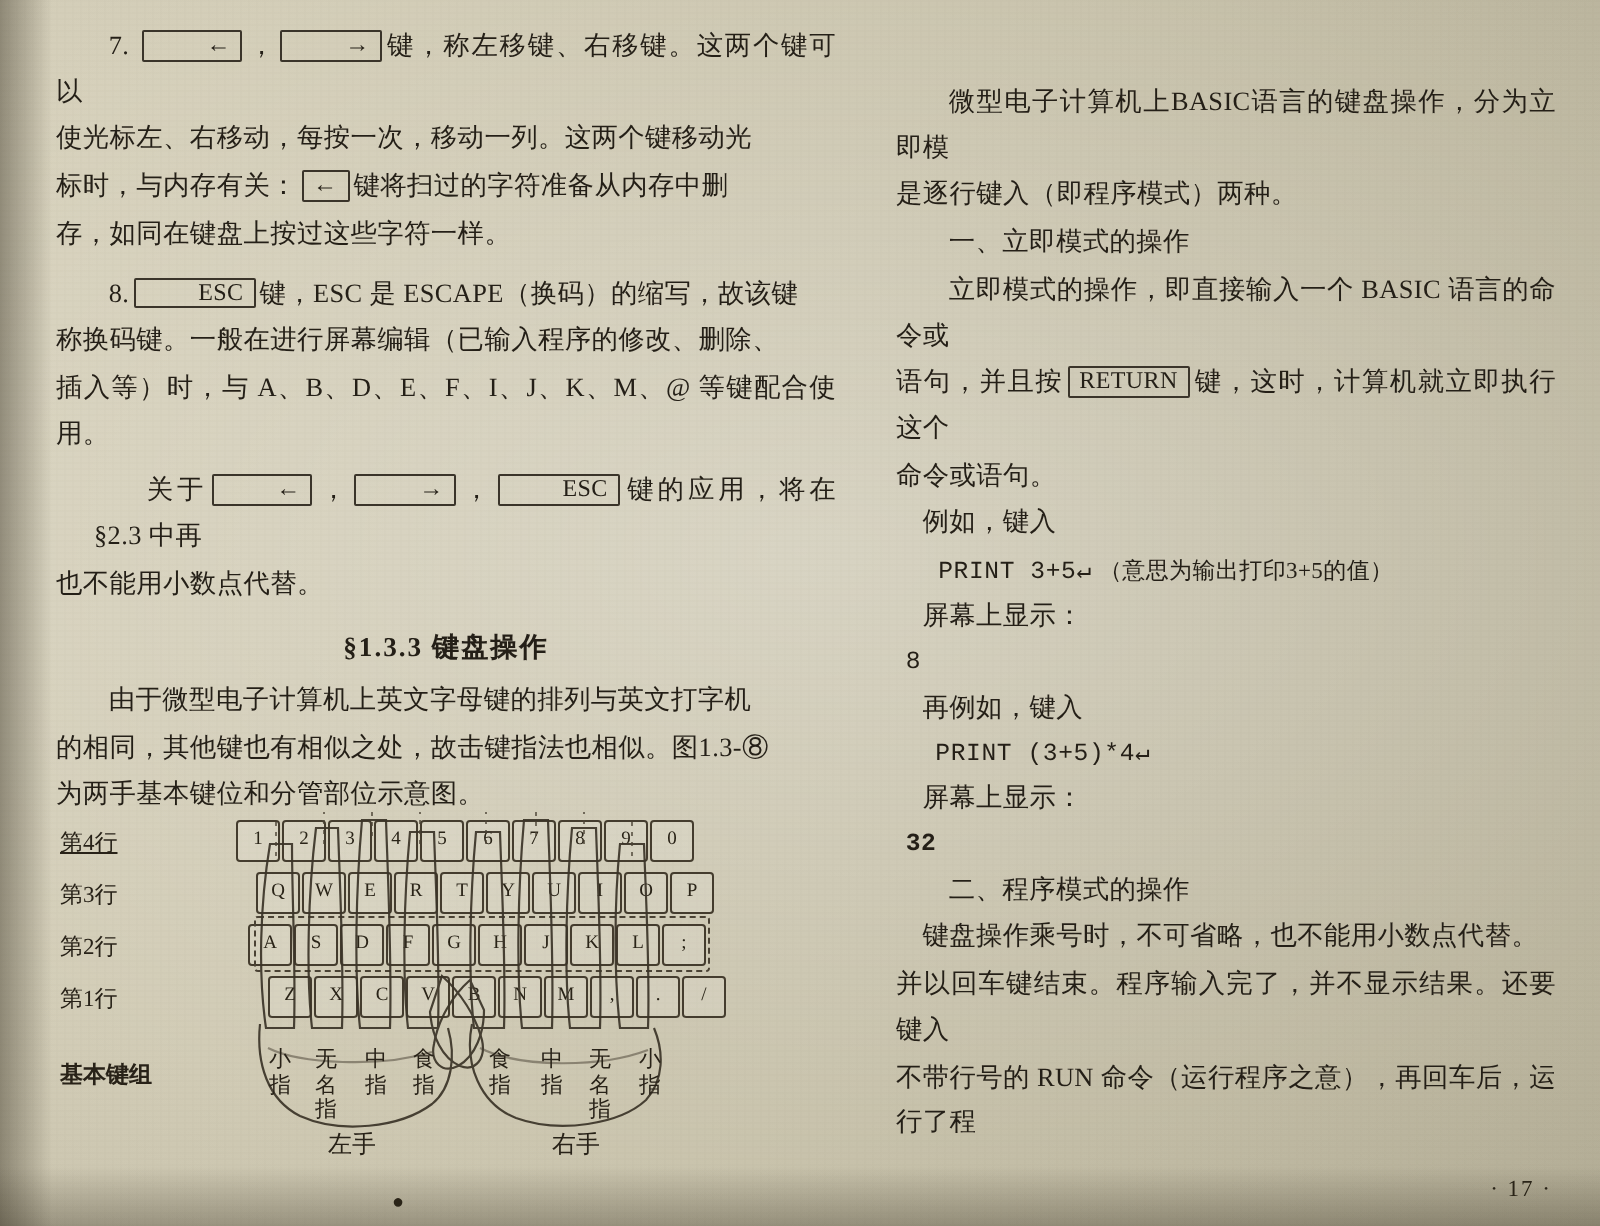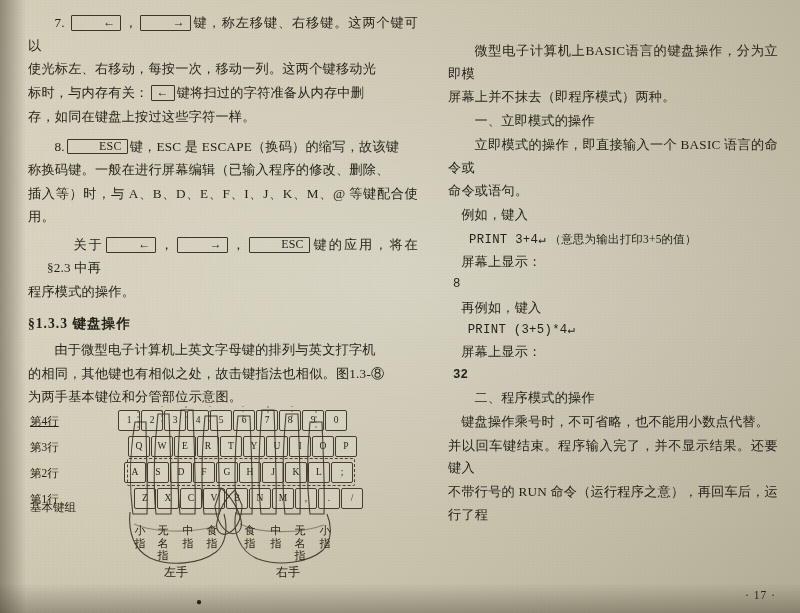--- a/index.html
+++ b/index.html
@@ -57,20 +57,21 @@
   .col-right { left: 448px; width: 330px; }
 
   .p { margin: 0 0 1px 0; text-align: justify; }
   .indent2 { text-indent: 2em; }
   .indent1 { text-indent: 1em; }
   .heading {
     margin: 9px 0 3px 0;
     font-weight: bold;
     font-size: 13.6px;
     letter-spacing: 1px;
+    text-align: center;
   }
   .key {
     display: inline-block;
     border: 1px solid #3a342a;
     padding: 0px 5px;
     margin: 0 2px;
     line-height: 1.15;
     font-size: 12px;
     font-family: "Liberation Serif", serif;
     vertical-align: 1px;
@@ -164,36 +165,36 @@
 
     <p class="p indent2" style="margin-top:7px;">
       <span>8.</span><span class="key">ESC</span><span>键，ESC 是 ESCAPE（换码）的缩写，故该键</span>
     </p>
     <p class="p">称换码键。一般在进行屏幕编辑（已输入程序的修改、删除、</p>
     <p class="p">插入等）时，与 A、B、D、E、F、I、J、K、M、@ 等键配合使用。</p>
 
     <p class="p indent2" style="margin-top:6px;margin-left:19px;">
       <span>关于</span><span class="key">←</span>，<span class="key">→</span>，<span class="key">ESC</span><span>键的应用，将在 §2.3 中再</span>
     </p>
-    <p class="p">程序模式的操作。</p>
+    <p class="p">也不能用小数点代替。</p>
 
     <p class="heading">§1.3.3   键盘操作</p>
 
     <p class="p indent2">由于微型电子计算机上英文字母键的排列与英文打字机</p>
     <p class="p">的相同，其他键也有相似之处，故击键指法也相似。图1.3-⑧</p>
     <p class="p">为两手基本键位和分管部位示意图。</p>
   </div>
 
   <div id="figure">
 
     <div class="rowlabel" style="left:0px; top:22px;text-decoration:underline;">第4行</div>
     <div class="rowlabel" style="left:0px; top:48px;">第3行</div>
     <div class="rowlabel" style="left:0px; top:74px;">第2行</div>
     <div class="rowlabel" style="left:0px; top:100px;">第1行</div>
-    <div class="rowlabel" style="left:0px; top:108px;">基本键组</div>
+    <div class="rowlabel" style="left:0px; top:138px;font-weight:bold;">基本键组</div>
 
     <div id="keyfield">
         <div class="keycap" style="top: 18px; left: 88px;">1</div>
         <div class="keycap" style="top: 18px; left: 111px;">2</div>
         <div class="keycap" style="top: 18px; left: 134px;">3</div>
         <div class="keycap" style="top: 18px; left: 157px;">4</div>
         <div class="keycap" style="top: 18px; left: 180px;">5</div>
         <div class="keycap" style="top: 18px; left: 203px;">6</div>
         <div class="keycap" style="top: 18px; left: 226px;">7</div>
         <div class="keycap" style="top: 18px; left: 249px;">8</div>
@@ -278,29 +279,32 @@
     <div class="fingerlabel" style="left:238px; top:132px;">中指</div>
     <div class="fingerlabel" style="left:262px; top:132px;">无名指</div>
     <div class="fingerlabel" style="left:287px; top:132px;">小指</div>
 
     <div class="handlabel" style="left:134px; top:172px;">左手</div>
     <div class="handlabel" style="left:246px; top:172px;">右手</div>
   </div>
 
   <div class="col col-right" style="top:40px;">
     <p class="p indent2">微型电子计算机上BASIC语言的键盘操作，分为立即模</p>
-    <p class="p">屏幕上并不抹去（即程序模式）两种。</p>
+    <p class="p">是逐行键入（即程序模式）两种。</p>
 
     <p class="p indent2">一、立即模式的操作</p>
     <p class="p indent2">立即模式的操作，即直接输入一个 BASIC 语言的命令或</p>
+    <p class="p">
+      <span>语句，并且按</span><span class="key">RETURN</span><span>键，这时，计算机就立即执行这个</span>
+    </p>
     <p class="p">命令或语句。</p>
 
     <p class="p indent1">例如，键入</p>
     <p class="p code-line">
-      <span class="mono">PRINT  3+4↵</span>
+      <span class="mono">PRINT  3+5↵</span>
       <span style="font-size:11.5px;">（意思为输出打印3+5的值）</span>
     </p>
     <p class="p indent1">屏幕上显示：</p>
     <p class="p num" style="padding-left:0.4em;">8</p>
 
     <p class="p indent1">再例如，键入</p>
     <p class="p code-line mono">PRINT  (3+5)*4↵</p>
     <p class="p indent1">屏幕上显示：</p>
     <p class="p num" style="padding-left:0.4em;font-weight:bold;">32</p>
 

